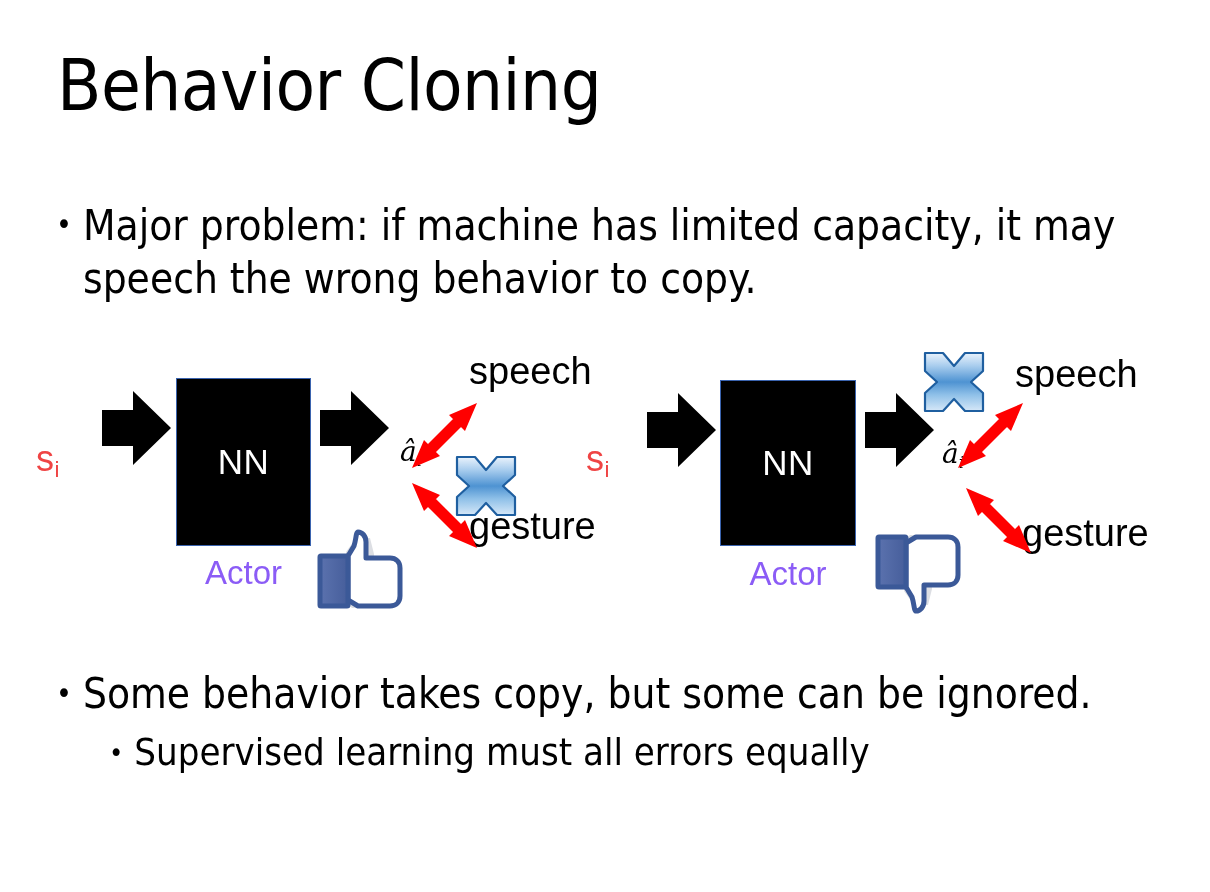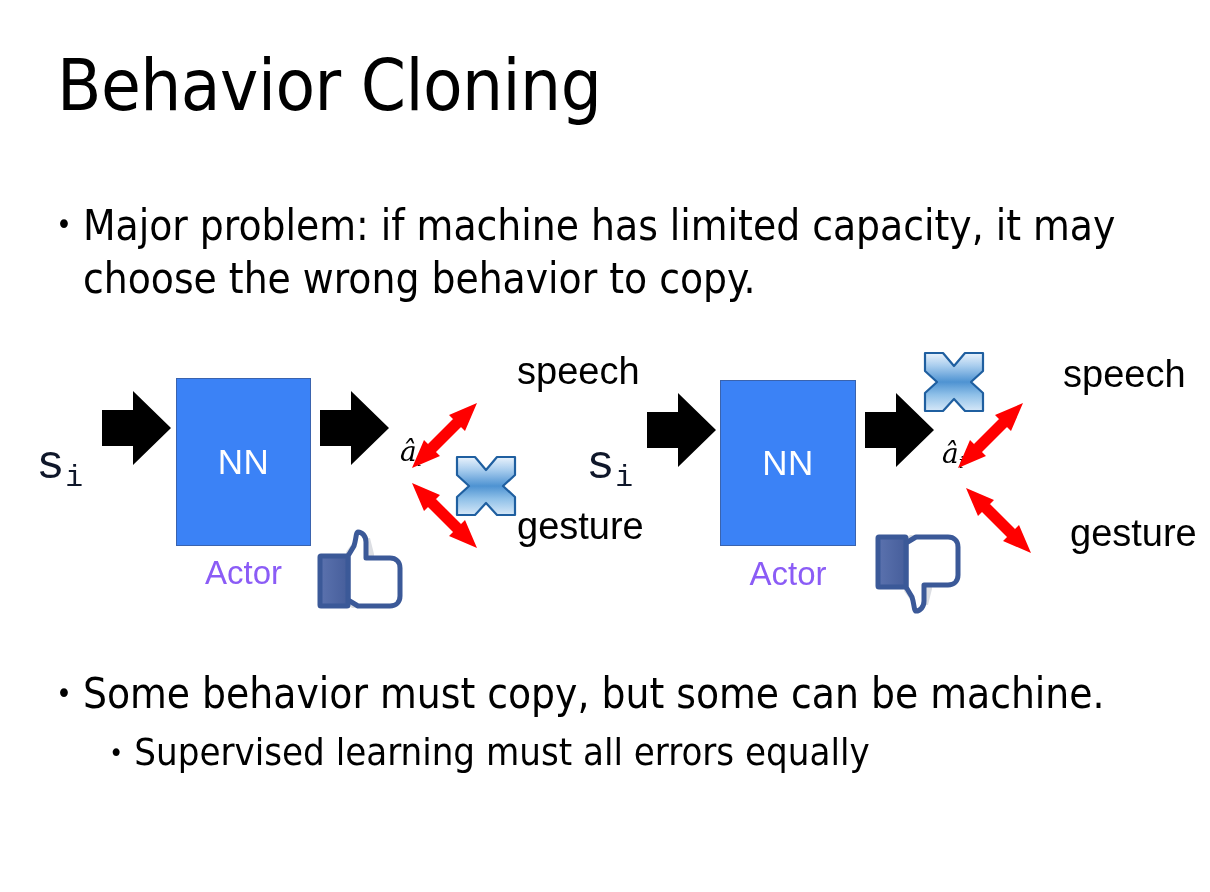--- a/index.html
+++ b/index.html
@@ -84,21 +84,21 @@
     position: absolute;
     top: 340px;
     width: 585px;
     height: 300px;
   }
   #diagram-left  { left: 20px; }
   #diagram-right { left: 570px; }
 
   .nn-box {
     position: absolute;
-    background: #3b82f6;
+    background: #000000;
     border: 1px solid #3A63AE;
     box-sizing: border-box;
     display: flex;
     align-items: center;
     justify-content: center;
   }
   .nn-label {
     color: #ffffff;
     font-family: "Liberation Sans", sans-serif;
     font-size: 35px;
@@ -108,23 +108,23 @@
   .actor-label {
     position: absolute;
     font-family: "Liberation Sans", sans-serif;
     font-size: 33px;
     color: #8b5cf6;
     text-align: center;
     white-space: nowrap;
   }
   .state-label {
     position: absolute;
-    font-family: Liberation Mono, monospace;
-    font-size: 48px;
-    color: #0f172a;
+    font-family: Liberation Sans, sans-serif;
+    font-size: 36px;
+    color: #ef4444;
     white-space: nowrap;
   }
   .state-label sub {
     font-size: 0.62em;
     vertical-align: baseline;
     position: relative;
     top: 0.28em;
     left: 0.5px;
   }
   .action-label {
@@ -142,42 +142,41 @@
     vertical-align: baseline;
     position: relative;
     top: 0.30em;
   }
   .modality-label {
     position: absolute;
     font-family: "Liberation Sans", sans-serif;
     font-size: 38px;
     color: #000000;
     white-space: nowrap;
-    margin-left: 48px;
   }
   .svg-layer {
     position: absolute;
     left: 0;
     top: 0;
     width: 585px;
     height: 300px;
     overflow: visible;
   }
 </style>
 </head>
 <body>
 
 <div id="slide">
 
   <div id="slide-title">Behavior Cloning</div>
 
   <div class="bullet-block" id="bullet-top">
     <div class="bullet-row">
       <span class="bullet-dot">•</span>
-      <span class="bullet-text">Major problem: if machine has limited capacity, it may choose the wrong behavior to copy.</span>
+      <span class="bullet-text">Major problem: if machine has limited capacity, it may speech the wrong behavior to copy.</span>
     </div>
   </div>
 
   <div class="diagram" id="diagram-left">
 
     <div class="state-label" style="top: 98px; left: 16px;"><span>s</span><sub>i</sub></div>
 
     <div class="nn-box" style="left:156px; top:38px; width:135px; height:168px;">
       <span class="nn-label">NN</span>
     </div>
@@ -294,21 +293,21 @@
         <path d="M 40,2 C 44,2 48,6 48,12 L 48,28 L 72,28 C 78,28 82,32 82,38 L 82,66 C 82,72 78,76 72,76 L 40,76 L 30,70 L 30,26 L 36,16 C 38,10 38,2 40,2 Z" fill="#FFFFFF" stroke="#3B5998" stroke-width="5" stroke-linejoin="round" stroke-linecap="round"></path>
 
         <rect x="2" y="26" width="28" height="50" rx="1" fill="url(#cuffgradR)" stroke="#3B5998" stroke-width="5" stroke-linejoin="round"></rect>
       </g>
     </svg>
   </div>
 
   <div class="bullet-block" id="bullet-mid">
     <div class="bullet-row">
       <span class="bullet-dot">•</span>
-      <span class="bullet-text">Some behavior must copy, but some can be machine.</span>
+      <span class="bullet-text">Some behavior takes copy, but some can be ignored.</span>
     </div>
   </div>
 
   <div class="bullet-block" id="bullet-sub">
     <div class="bullet-row">
       <span class="bullet-dot">•</span>
       <span class="bullet-text">Supervised learning must all errors equally</span>
     </div>
   </div>
 

